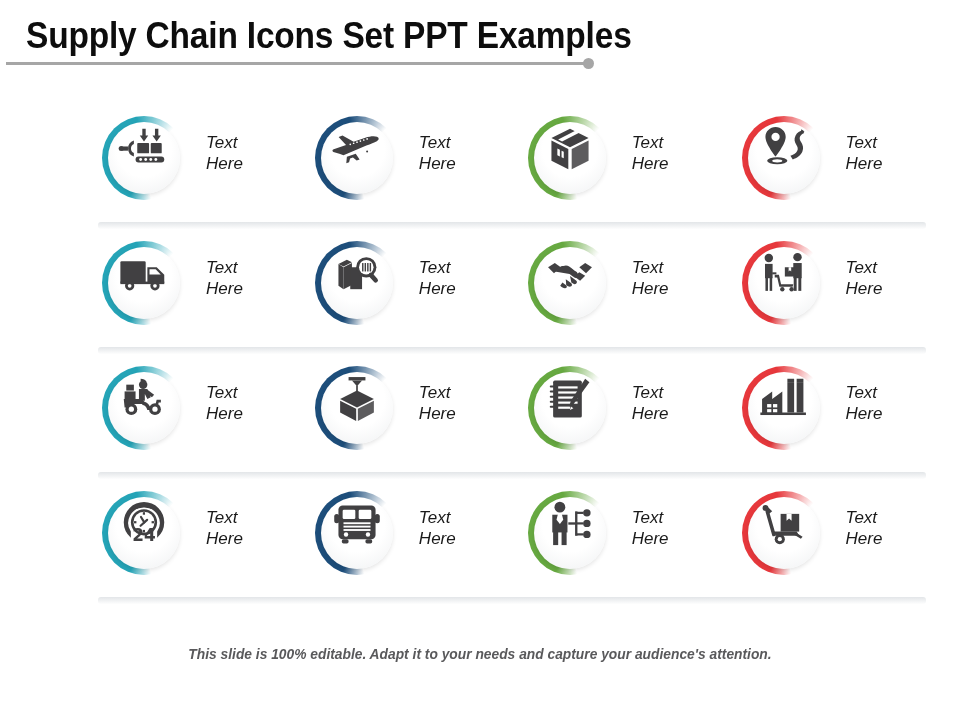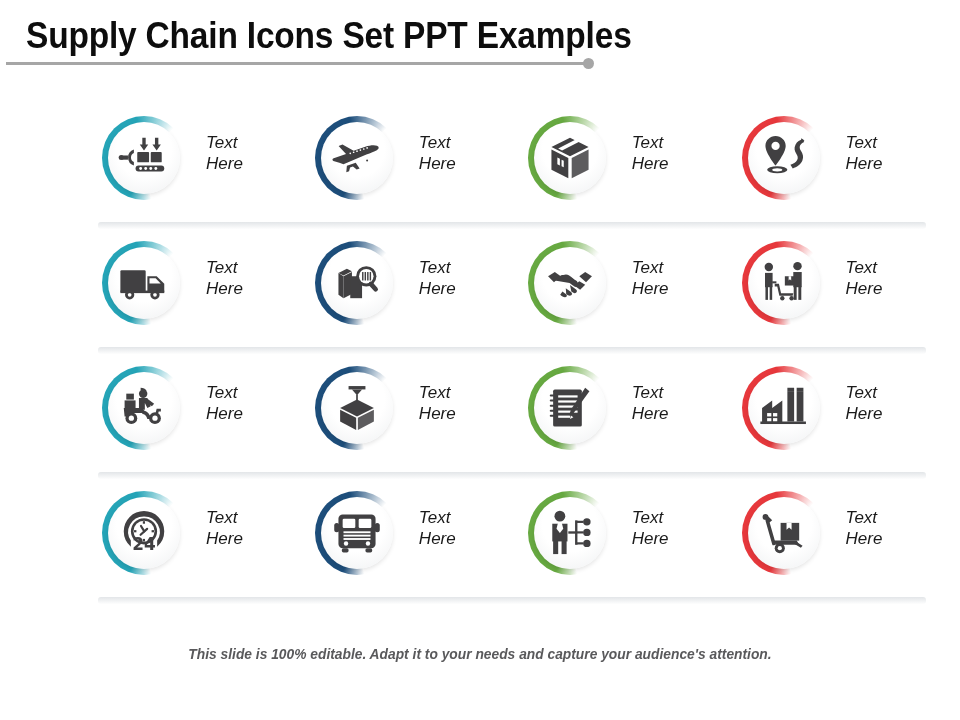--- a/index.html
+++ b/index.html
@@ -96,21 +96,20 @@
   .badge .disc {
     position: absolute;
     left: 6px;
     top: 6px;
     right: 6px;
     bottom: 6px;
     border-radius: 50%;
     background: radial-gradient(circle at 50% 38%, #ffffff 48%, #f4f5f6 82%, #eceef0 100%);
     box-shadow: 0 2px 4px rgba(0,0,0,0.10);
     display: flex;
-    align-items: center;
     justify-content: center;
   }
   .badge .glyph {
     width: 54px;
     height: 54px;
     display: block;
   }
   .badge .glyph svg { display:block; width:100%; height:100%; }
 
   .label {

